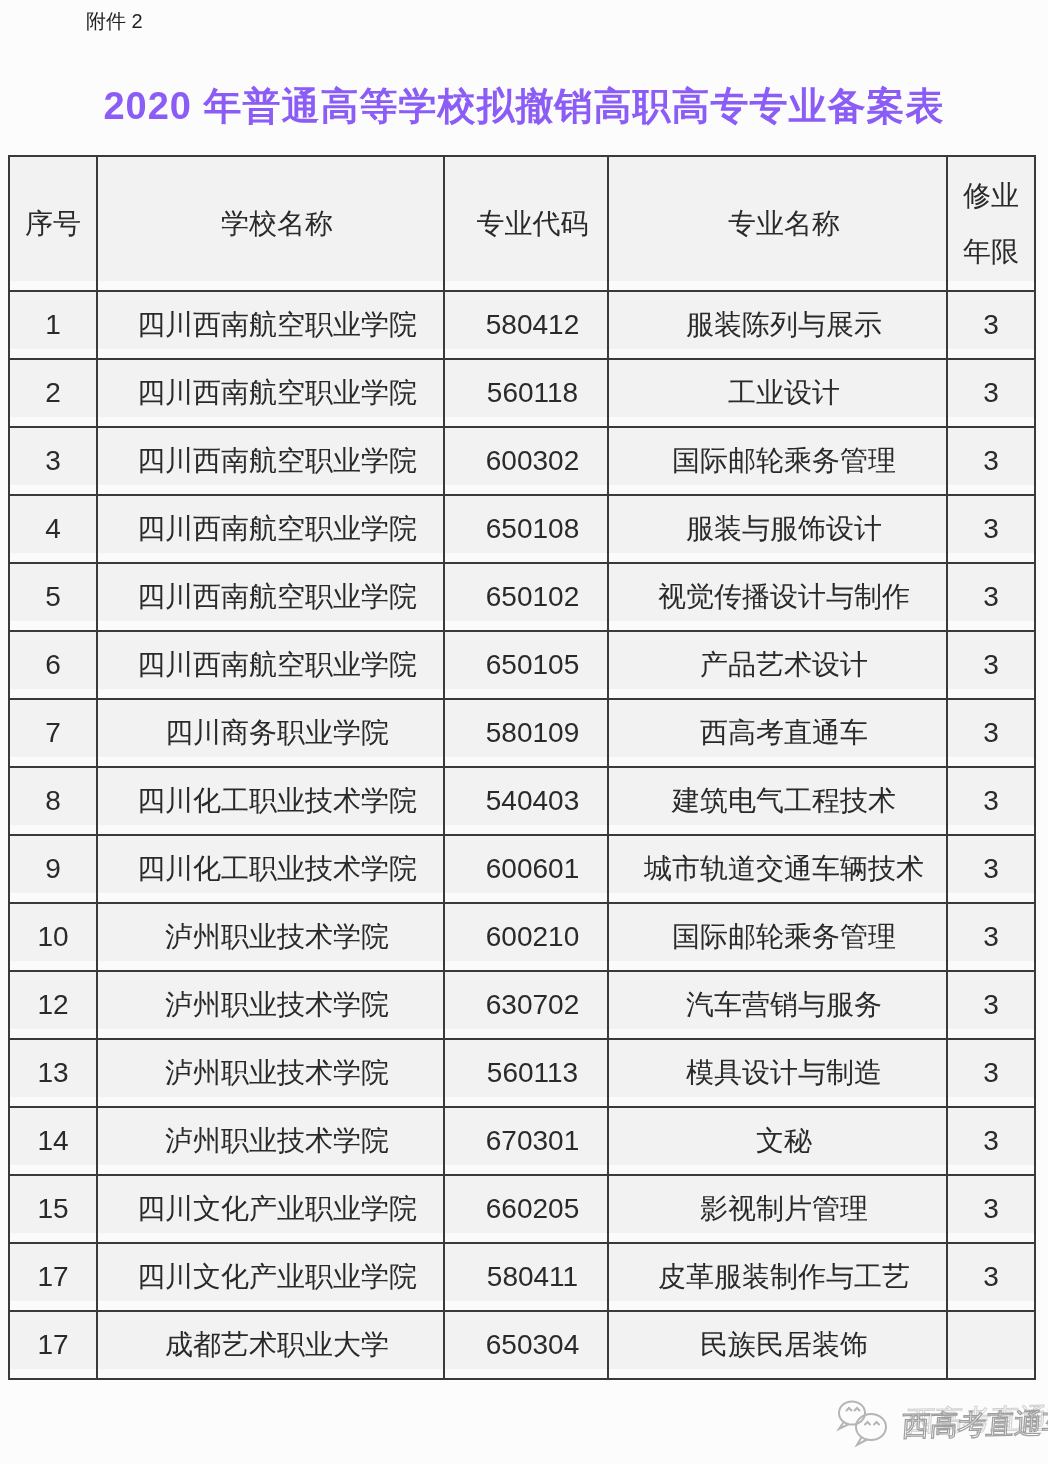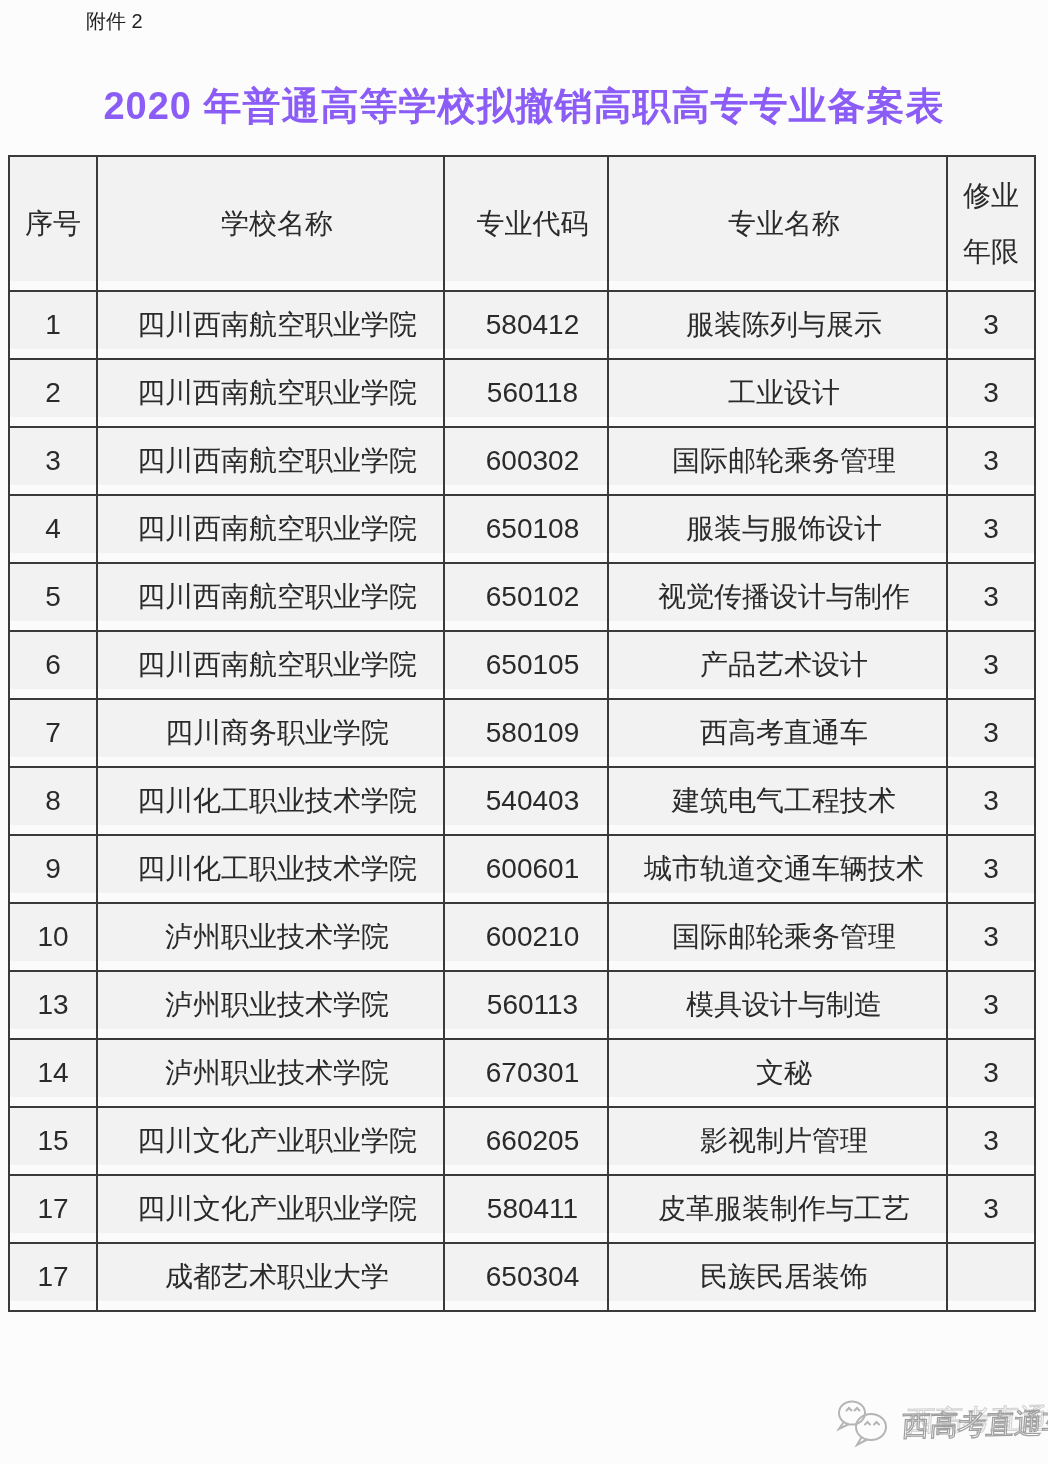--- a/index.html
+++ b/index.html
@@ -157,20 +157,27 @@
       <td class="al-center">3</td>
     </tr>
         <tr>
       <td class="al-center">10</td>
       <td class="al-left">泸州职业技术学院</td>
       <td class="al-left">600210</td>
       <td class="al-left">国际邮轮乘务管理</td>
       <td class="al-center">3</td>
     </tr>
         <tr>
+      <td class="al-center">12</td>
+      <td class="al-left">泸州职业技术学院</td>
+      <td class="al-left">630702</td>
+      <td class="al-left">汽车营销与服务</td>
+      <td class="al-center">3</td>
+    </tr>
+        <tr>
       <td class="al-center">13</td>
       <td class="al-left">泸州职业技术学院</td>
       <td class="al-left">560113</td>
       <td class="al-left">模具设计与制造</td>
       <td class="al-center">3</td>
     </tr>
         <tr>
       <td class="al-center">14</td>
       <td class="al-left">泸州职业技术学院</td>
       <td class="al-left">670301</td>

